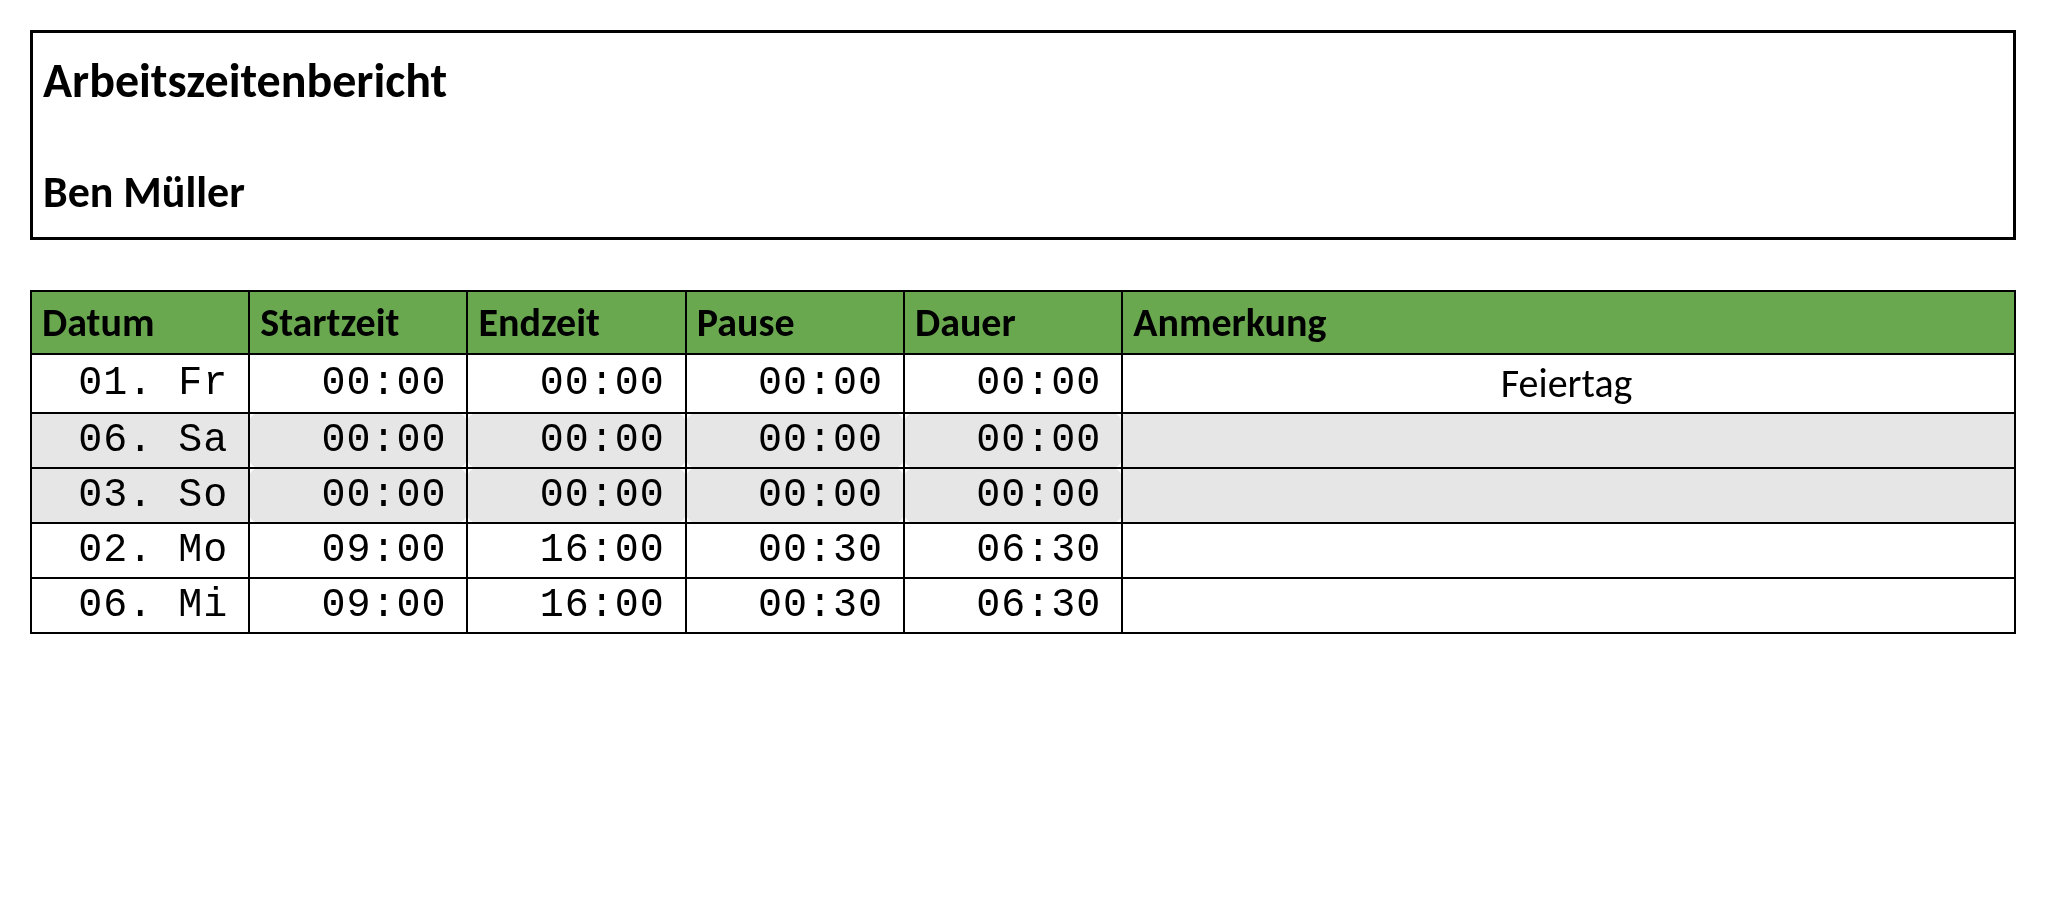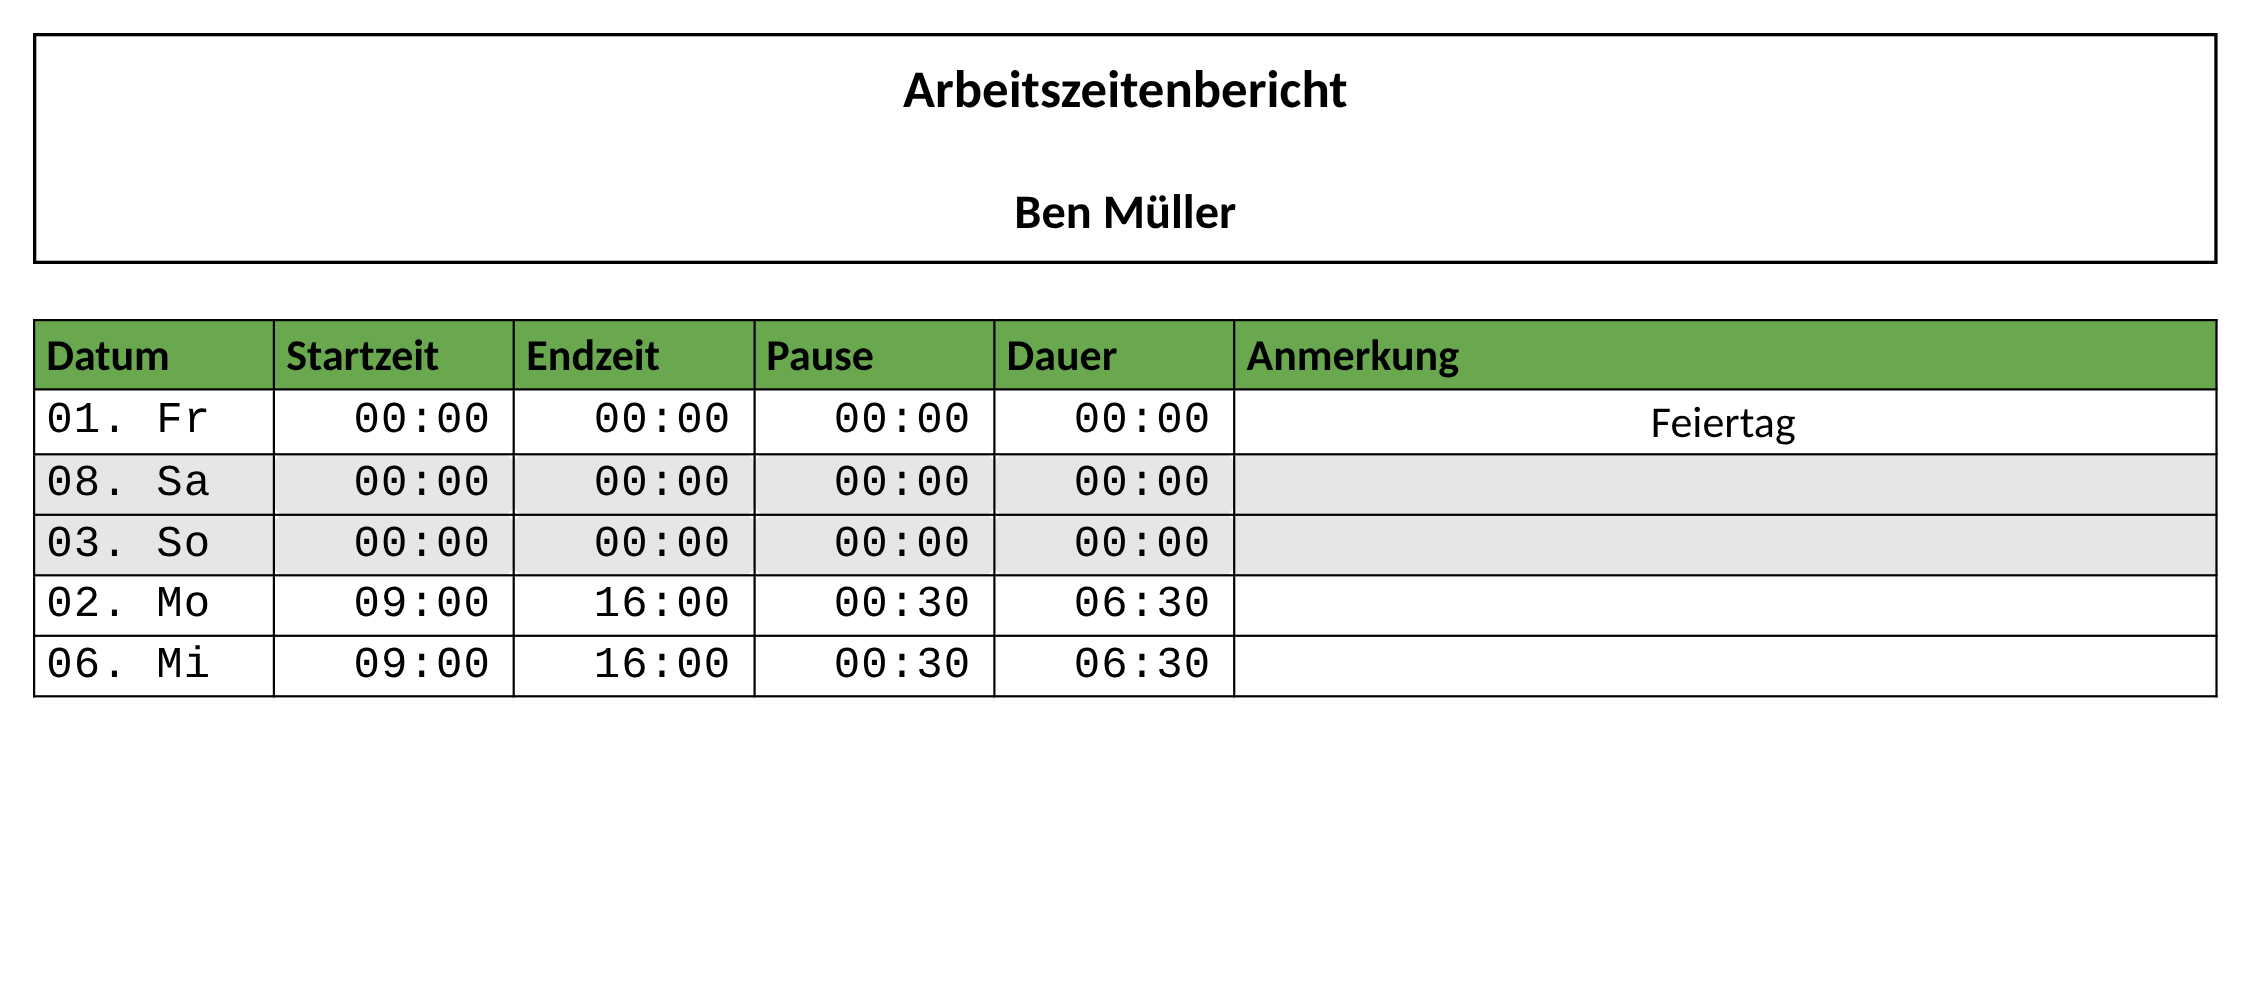--- a/index.html
+++ b/index.html
@@ -7,21 +7,21 @@
       margin: 0;
       padding: 0;
     }
     body {
       font-family: Calibri, Arial, sans-serif;
       background: #ffffff;
       padding: 30px;
     }
     .header-box {
       border: 3px solid #000;
-      text-align: center;
+      text-align: left;
       padding: 18px 10px 18px 10px;
       margin-bottom: 50px;
     }
     .header-title {
       font-size: 48px;
       font-weight: bold;
       color: #000;
       margin-bottom: 55px;
     }
     .header-name {
@@ -43,20 +43,21 @@
       border: 2px solid #000000;
     }
     td {
       border: 2px solid #000;
       font-size: 40px;
       padding: 4px 10px;
       font-family: "Courier New", Courier, monospace;
       letter-spacing: 1px;
     }
     td.datum {
+      text-align: right;
       padding-right: 20px;
     }
     td.time {
       text-align: right;
       padding-right: 20px;
       border-radius: 10px;
     }
     td.note {
       font-family: Calibri, Arial, sans-serif;
       text-align: center;
@@ -103,21 +104,21 @@
   <tbody id="table-body">
   <tr>
         <td class="datum">01. Fr</td>
         <td class="time">00:00</td>
         <td class="time">00:00</td>
         <td class="time">00:00</td>
         <td class="time">00:00</td>
         <td class="note">Feiertag</td>
       </tr>
       <tr class="shaded">
-        <td class="datum">08. Sa</td>
+        <td class="datum">06. Sa</td>
         <td class="time">00:00</td>
         <td class="time">00:00</td>
         <td class="time">00:00</td>
         <td class="time">00:00</td>
         <td class="note"></td>
       </tr>
       <tr class="shaded">
         <td class="datum">03. So</td>
         <td class="time">00:00</td>
         <td class="time">00:00</td>

